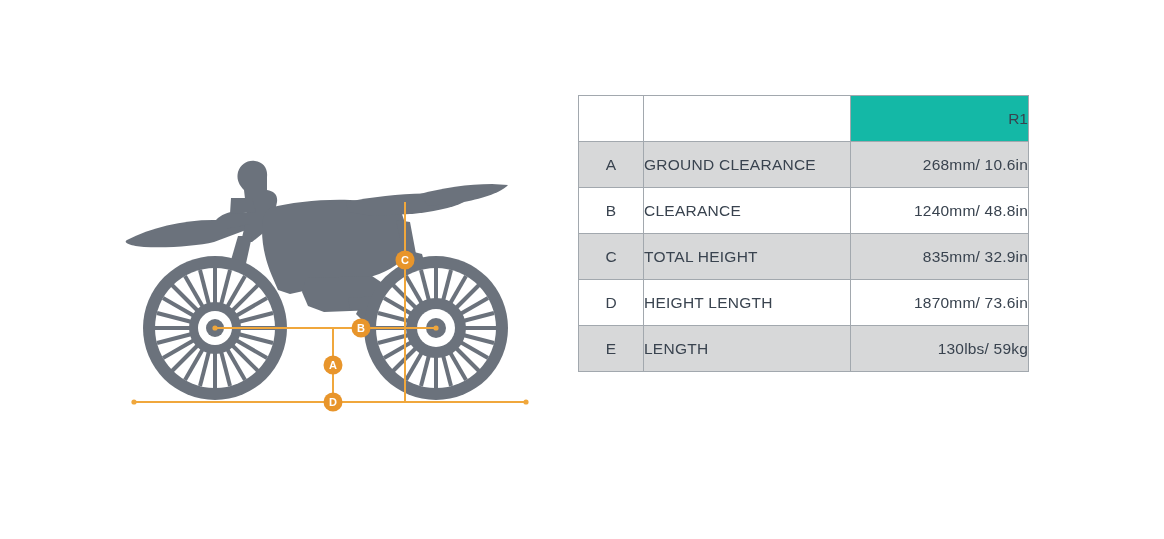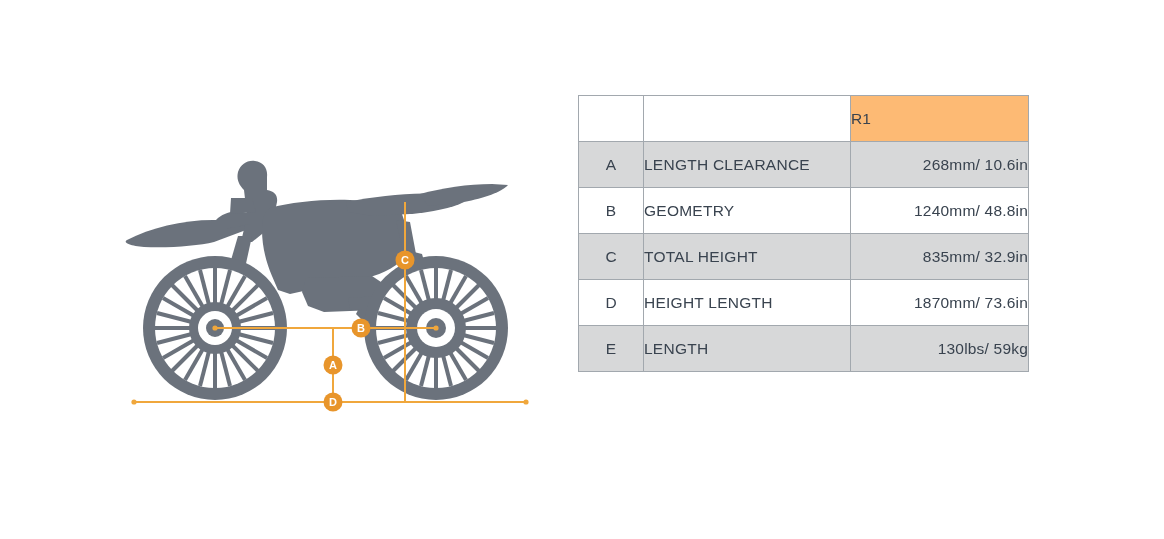--- a/index.html
+++ b/index.html
@@ -62,22 +62,22 @@
     height: 45px;
     padding: 0;
     font-family: "Liberation Sans", sans-serif;
   }
   col.c-key   { width: 65px; }
   col.c-label { width: 207px; }
   col.c-value { width: 178px; }
 
   th.hdr-blank-a, th.hdr-blank-b { background: #ffffff; }
   th.hdr-model {
-    background: #fdba74;
-    text-align: left;
+    background: #14b8a6;
+    text-align: right;
     font-size: 17px;
     color: #39434f;
   }
 
   tr.shade td { background: #d7d8d9; }
   tr.plain td { background: #ffffff; }
 
   td.key   { text-align: center; font-size: 16px; }
   td.label { text-align: left; padding-left: 20px; letter-spacing: 0.25px; }
   td.value { text-align: right; letter-spacing: 0.2px; }
@@ -241,26 +241,26 @@
     <thead>
       <tr>
         <th class="hdr-blank-a"></th>
         <th class="hdr-blank-b"></th>
         <th class="hdr-model">R1</th>
       </tr>
     </thead>
     <tbody>
       <tr class="shade">
         <td class="key">A</td>
-        <td class="label">LENGTH CLEARANCE</td>
+        <td class="label">GROUND CLEARANCE</td>
         <td class="value">268mm/ 10.6in</td>
       </tr>
       <tr class="plain">
         <td class="key">B</td>
-        <td class="label">GEOMETRY</td>
+        <td class="label">CLEARANCE</td>
         <td class="value">1240mm/ 48.8in</td>
       </tr>
       <tr class="shade">
         <td class="key">C</td>
         <td class="label">TOTAL HEIGHT</td>
         <td class="value">835mm/ 32.9in</td>
       </tr>
       <tr class="plain">
         <td class="key">D</td>
         <td class="label">HEIGHT LENGTH</td>

